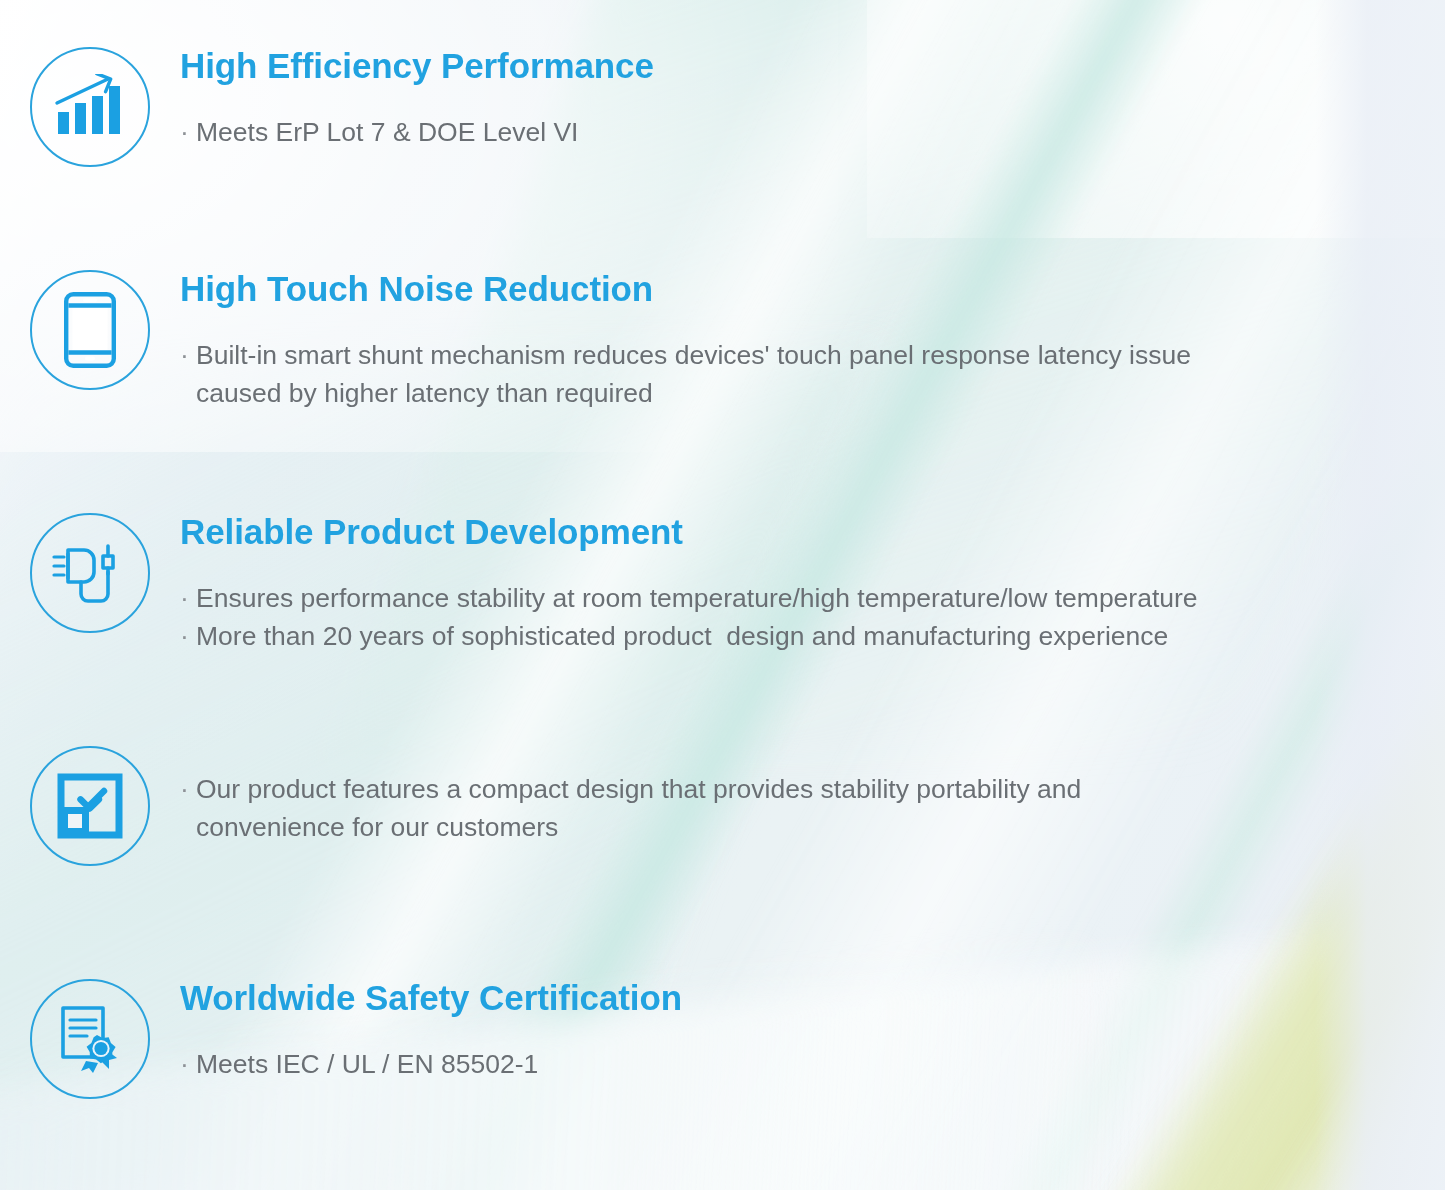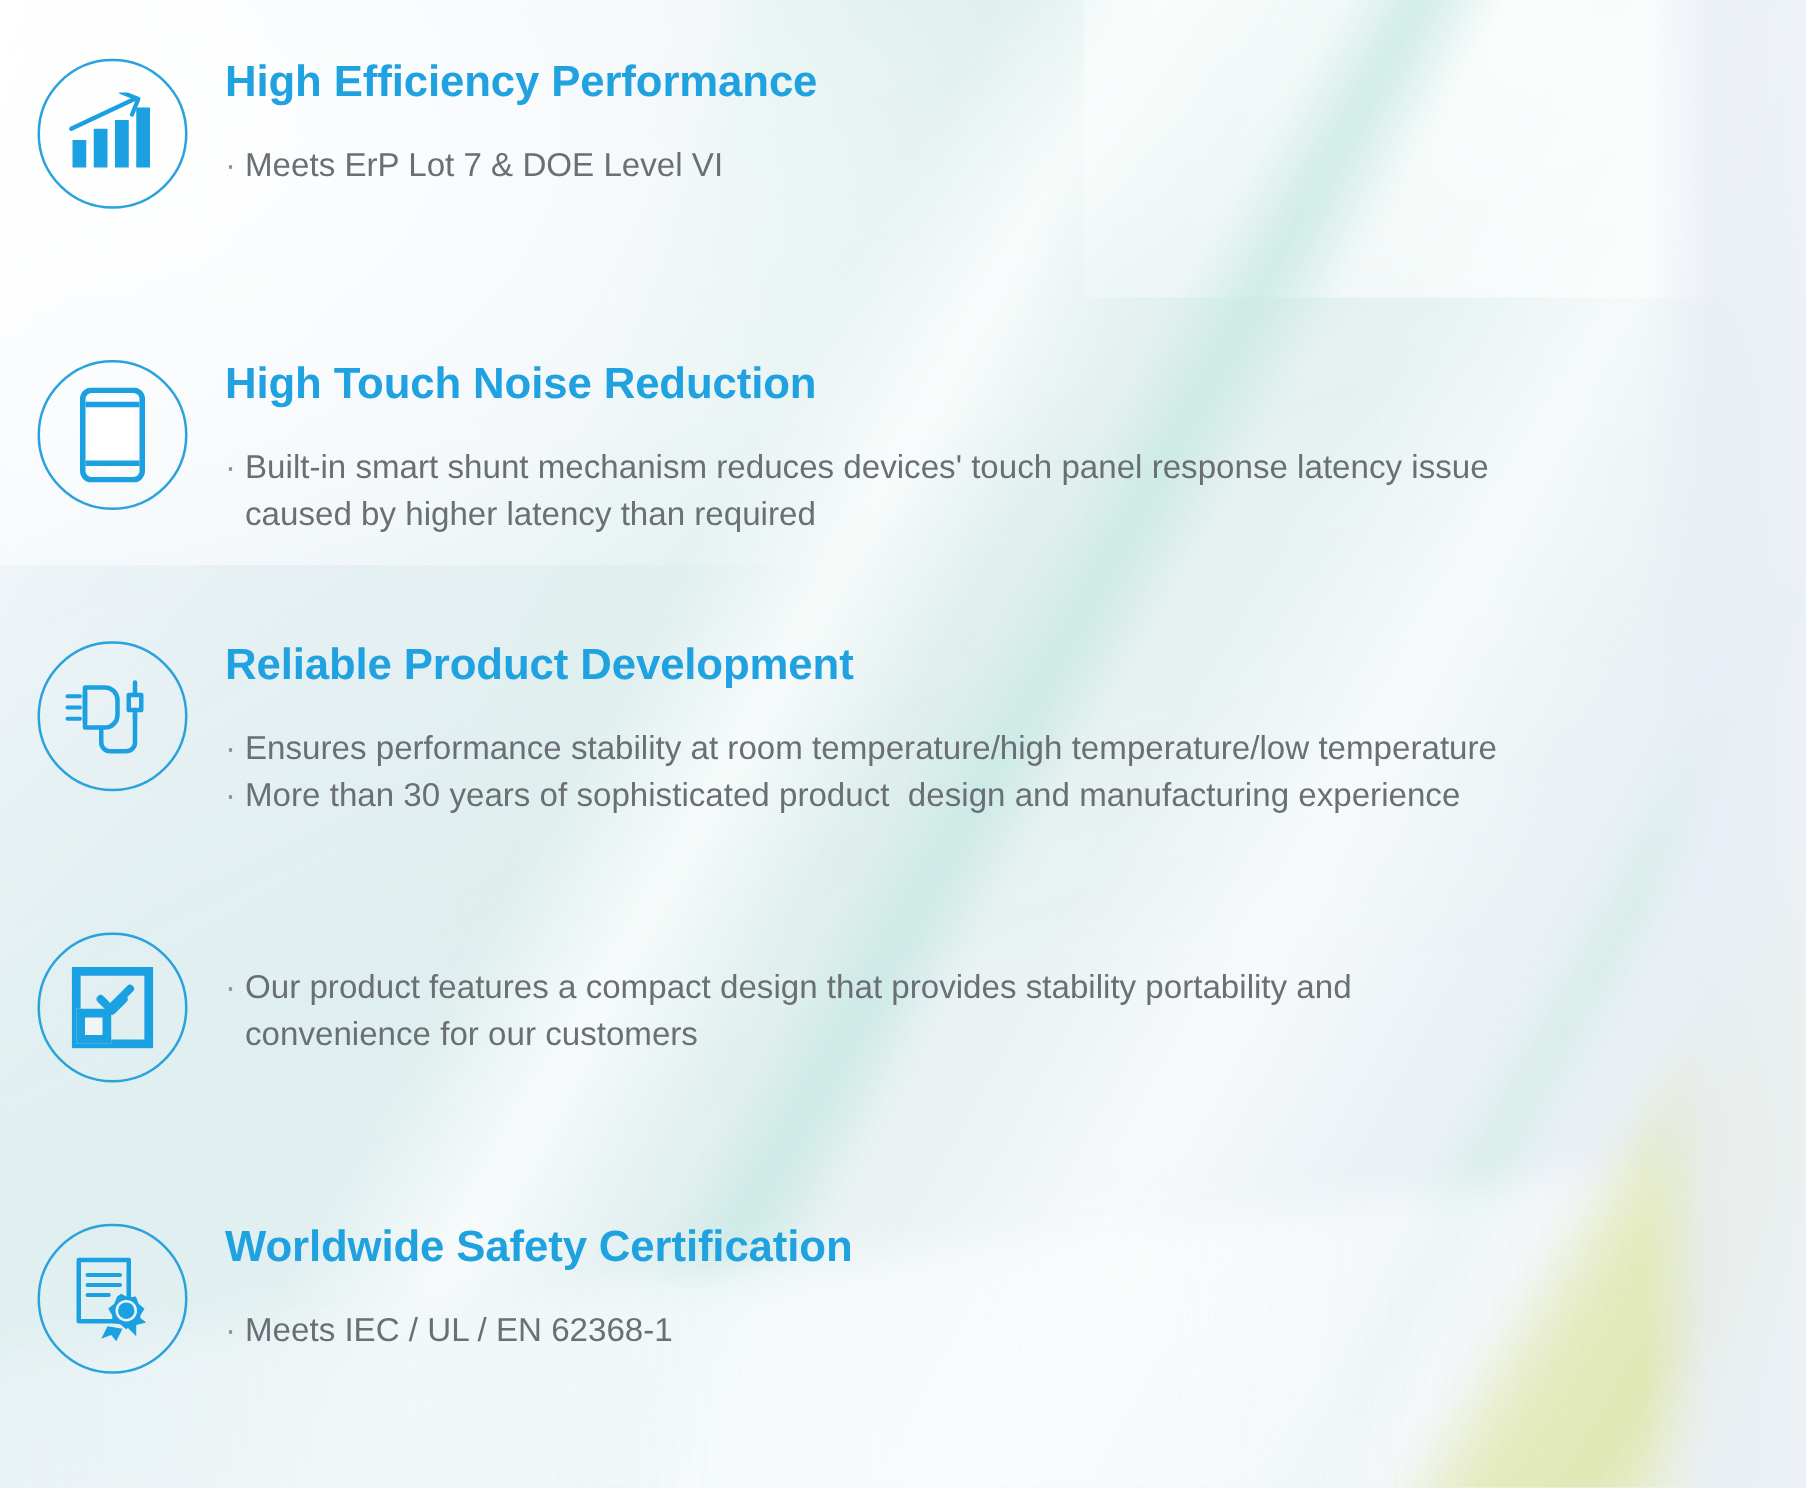--- a/index.html
+++ b/index.html
@@ -267,21 +267,21 @@
     </div>
     <div class="feature-text">
       <div class="feature-title">High Efficiency Performance</div>
       <div class="divider"></div>
       <div class="bullets">
         <div class="bullet-line"><span class="bullet-dot">·</span><span>Meets ErP Lot 7 &amp; DOE Level VI</span></div>
       </div>
     </div>
   </div>
 
-  <div class="feature-row" style="top:286px">
+  <div class="feature-row" style="top:268px">
     <div class="icon-wrap">
       <div class="icon-circle">
         <span>
           <svg width="52" height="76" viewBox="0 0 52 76" fill="none">
             <rect x="2.2" y="2.2" width="47.6" height="71.6" rx="7" stroke="#1ba0e2" stroke-width="4.4" fill="none"></rect>
             <rect x="8.5" y="13.5" width="35" height="47" fill="#ffffff" stroke="#1ba0e2" stroke-width="0"></rect>
             <rect x="8.5" y="13.5" width="35" height="47" fill="none"></rect>
             <path d="M4.4 13.5 H47.6 M4.4 60.5 H47.6" stroke="#1ba0e2" stroke-width="4.4"></path>
             <rect x="19" y="6.6" width="14" height="3.4" rx="1.7" fill="#ffffff"></rect>
             <rect x="21" y="64.5" width="10" height="4" rx="2" fill="#ffffff"></rect>
@@ -312,21 +312,21 @@
             <path d="M56 30 V36"></path>
           </svg>
         </span>
       </div>
     </div>
     <div class="feature-text">
       <div class="feature-title">Reliable Product Development</div>
       <div class="divider"></div>
       <div class="bullets">
         <div class="bullet-line"><span class="bullet-dot">·</span><span>Ensures performance stability at room temperature/high temperature/low temperature</span></div>
-        <div class="bullet-line"><span class="bullet-dot">·</span><span>More than 30 years of sophisticated product  design and manufacturing experience</span></div>
+        <div class="bullet-line"><span class="bullet-dot">·</span><span>More than 20 years of sophisticated product  design and manufacturing experience</span></div>
       </div>
     </div>
   </div>
 
   <div class="feature-row" style="top:744px">
     <div class="icon-wrap">
       <div class="icon-circle">
         <span>
           <svg width="66" height="66" viewBox="0 0 66 66" fill="none">
             <path d="M4 4 H62 V62 H4 Z" stroke="#1ba0e2" stroke-width="7" fill="none"></path>
@@ -359,18 +359,18 @@
             <circle cx="44" cy="43.5" r="8.6" fill="#eaf4fa"></circle>
             <circle cx="44" cy="43.5" r="6.6" fill="#1ba0e2"></circle>
           </svg>
         </span>
       </div>
     </div>
     <div class="feature-text">
       <div class="feature-title">Worldwide Safety Certification</div>
       <div class="divider"></div>
       <div class="bullets">
-        <div class="bullet-line"><span class="bullet-dot">·</span><span>Meets IEC / UL / EN 62368-1</span></div>
+        <div class="bullet-line"><span class="bullet-dot">·</span><span>Meets IEC / UL / EN 85502-1</span></div>
       </div>
     </div>
   </div>
 
 </div>
 
 </body></html>

